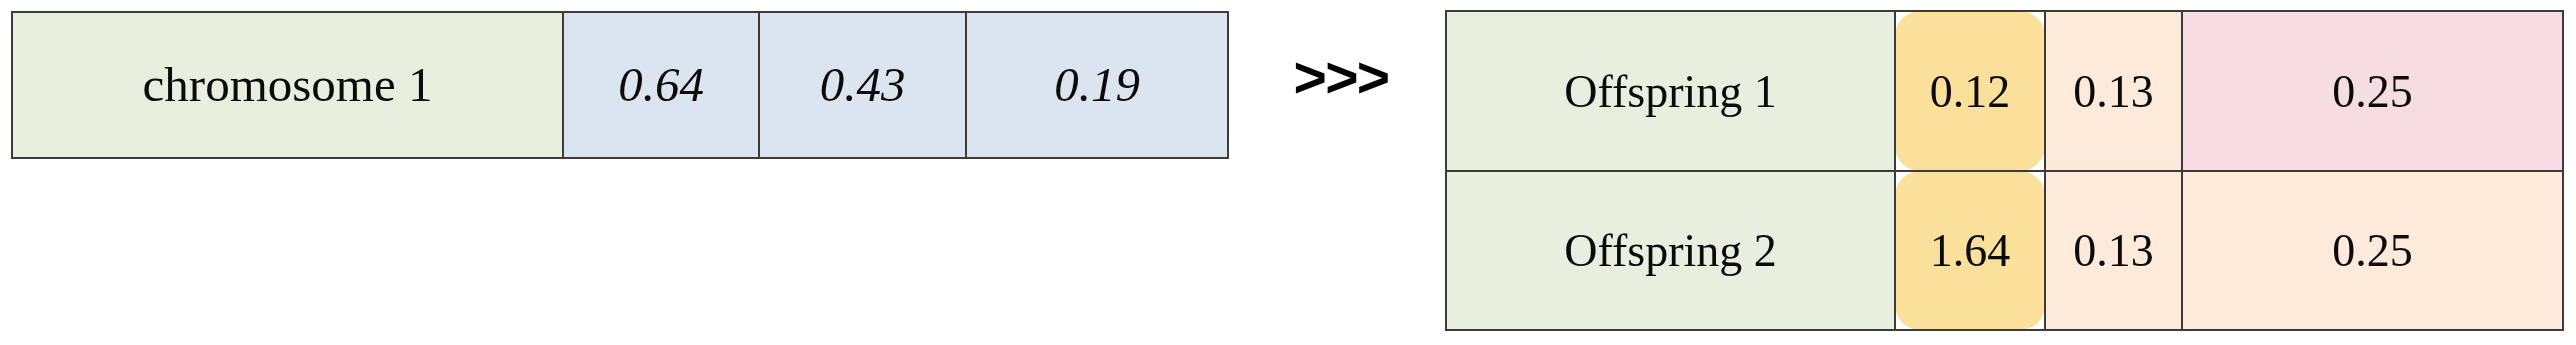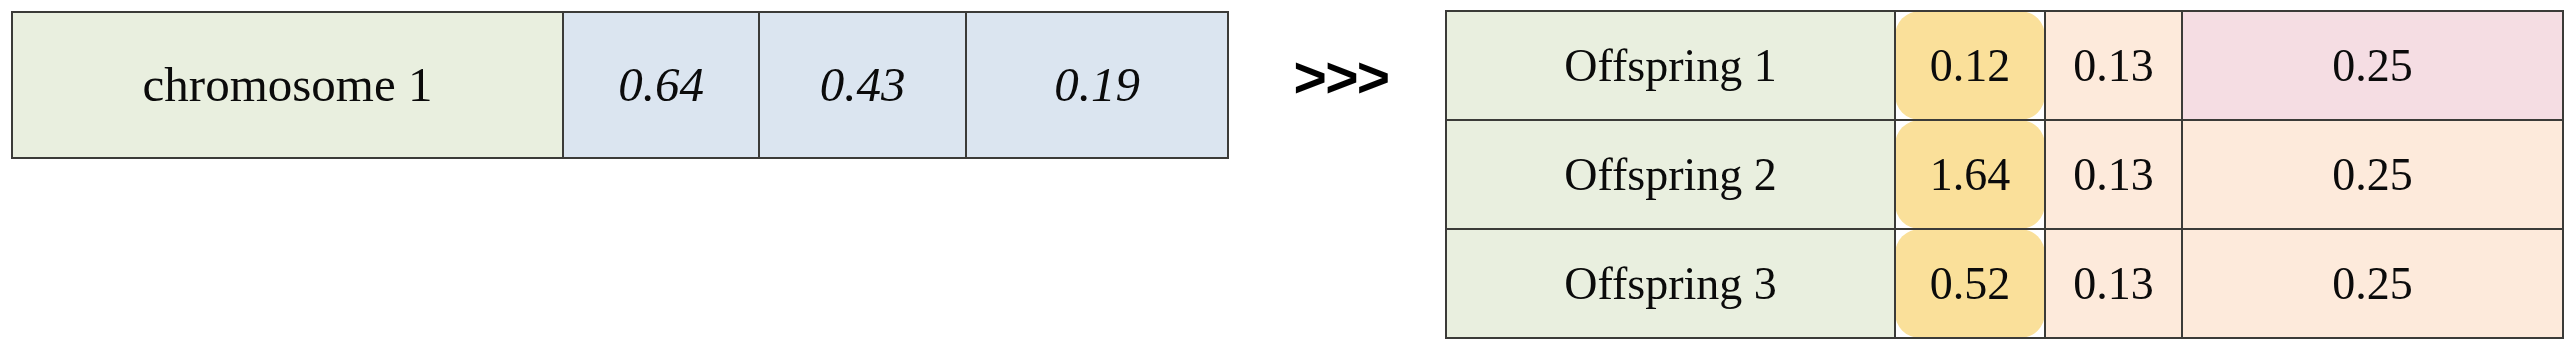--- a/index.html
+++ b/index.html
@@ -136,23 +136,17 @@
         <td class="fill-yellow">0.12</td>
         <td class="fill-peach">0.13</td>
         <td class="fill-mauve">0.25</td>
       </tr>
       <tr>
         <td class="fill-green">Offspring 2</td>
         <td class="fill-yellow">1.64</td>
         <td class="fill-peach">0.13</td>
         <td class="fill-peach">0.25</td>
       </tr>
-      <tr>
-        <td class="fill-green">Offspring 3</td>
-        <td class="fill-yellow">0.52</td>
-        <td class="fill-peach">0.13</td>
-        <td class="fill-peach">0.25</td>
-      </tr>
     </tbody>
   </table>
 
 </div>
 
 
 </body></html>

